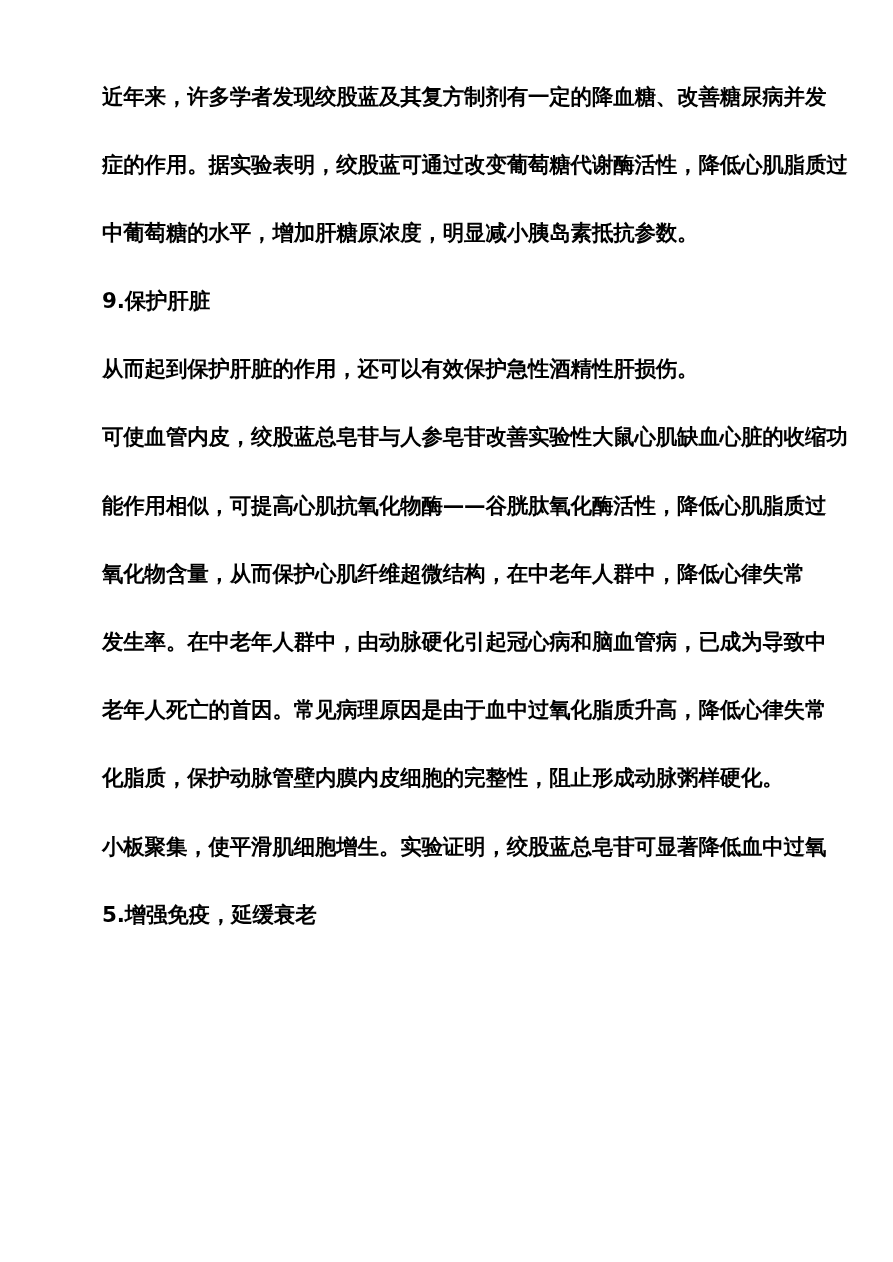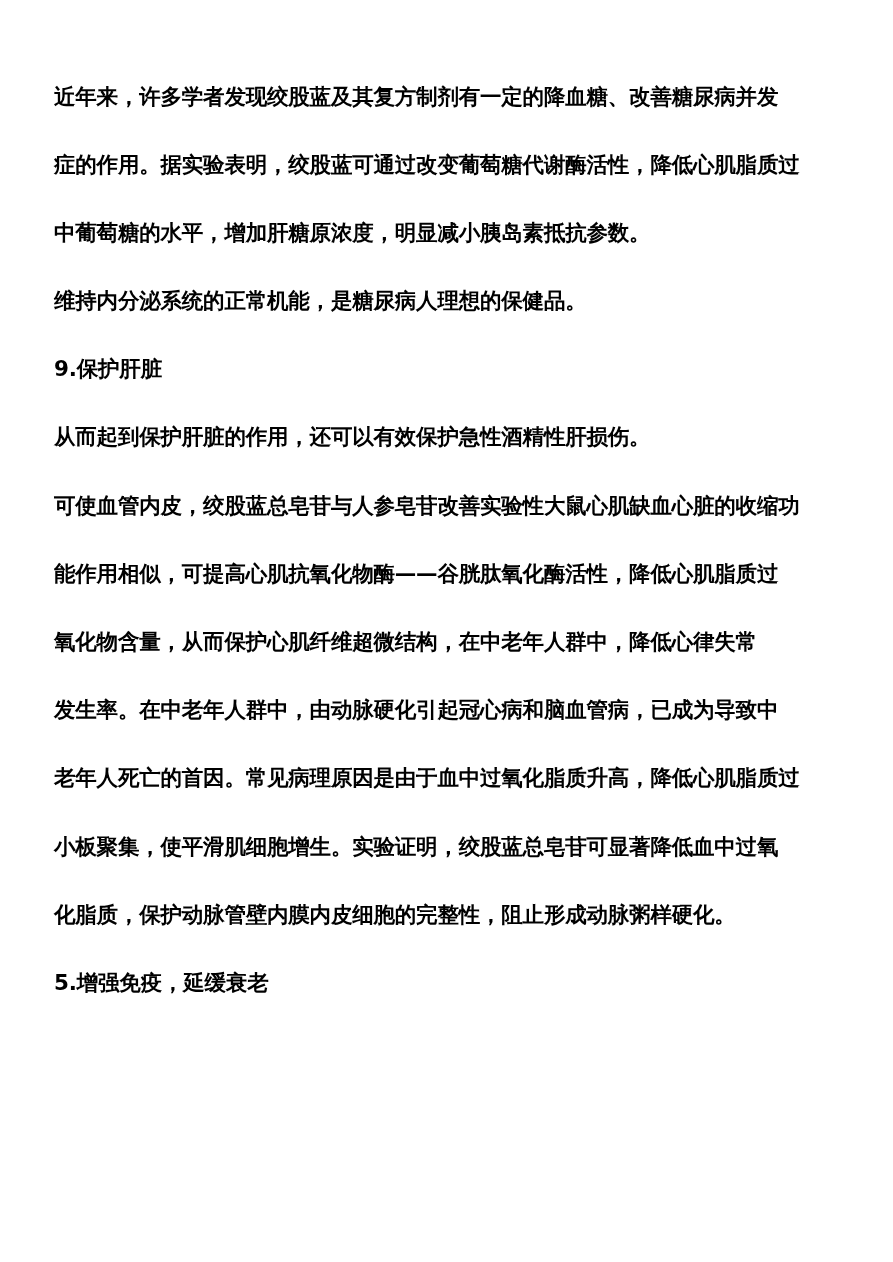--- a/index.html
+++ b/index.html
@@ -21,34 +21,34 @@
   }
   .line {
     height: 46.7px;
     line-height: 46.7px;
     font-family: "DejaVu Sans", sans-serif;
     font-weight: 700;
     font-size: 21.5px;
     letter-spacing: -0.2px;
     color: #000000;
     white-space: pre;
+    margin-left: 48px;
   }
 </style>
 </head>
 <body>
 
 <div class="doc">
   <p class="line">近年来，许多学者发现绞股蓝及其复方制剂有一定的降血糖、改善糖尿病并发</p>
   <p class="line">症的作用。据实验表明，绞股蓝可通过改变葡萄糖代谢酶活性，降低心肌脂质过</p>
   <p class="line">中葡萄糖的水平，增加肝糖原浓度，明显减小胰岛素抵抗参数。</p>
-  <p class="line">维持内分泌系统的正常机能，是糖尿病人理想的保健品。</p>
   <p class="line">9.保护肝脏</p>
   <p class="line">从而起到保护肝脏的作用，还可以有效保护急性酒精性肝损伤。</p>
   <p class="line">可使血管内皮，绞股蓝总皂苷与人参皂苷改善实验性大鼠心肌缺血心脏的收缩功</p>
   <p class="line">能作用相似，可提高心肌抗氧化物酶——谷胱肽氧化酶活性，降低心肌脂质过</p>
   <p class="line">氧化物含量，从而保护心肌纤维超微结构，在中老年人群中，降低心律失常</p>
   <p class="line">发生率。在中老年人群中，由动脉硬化引起冠心病和脑血管病，已成为导致中</p>
-  <p class="line">老年人死亡的首因。常见病理原因是由于血中过氧化脂质升高，降低心肌脂质过</p>
+  <p class="line">老年人死亡的首因。常见病理原因是由于血中过氧化脂质升高，降低心律失常</p>
+  <p class="line">化脂质，保护动脉管壁内膜内皮细胞的完整性，阻止形成动脉粥样硬化。</p>
   <p class="line">小板聚集，使平滑肌细胞增生。实验证明，绞股蓝总皂苷可显著降低血中过氧</p>
-  <p class="line">化脂质，保护动脉管壁内膜内皮细胞的完整性，阻止形成动脉粥样硬化。</p>
   <p class="line">5.增强免疫，延缓衰老</p>
 
 </div>
 
 </body></html>

